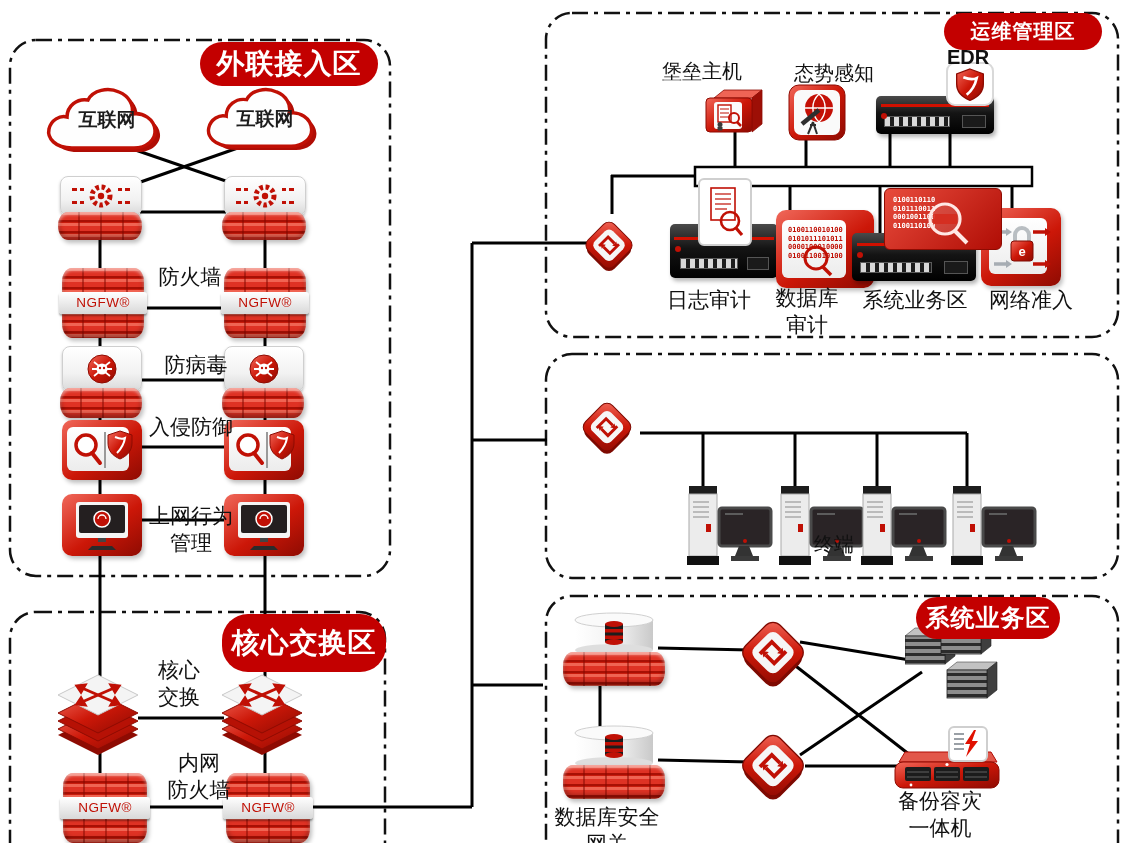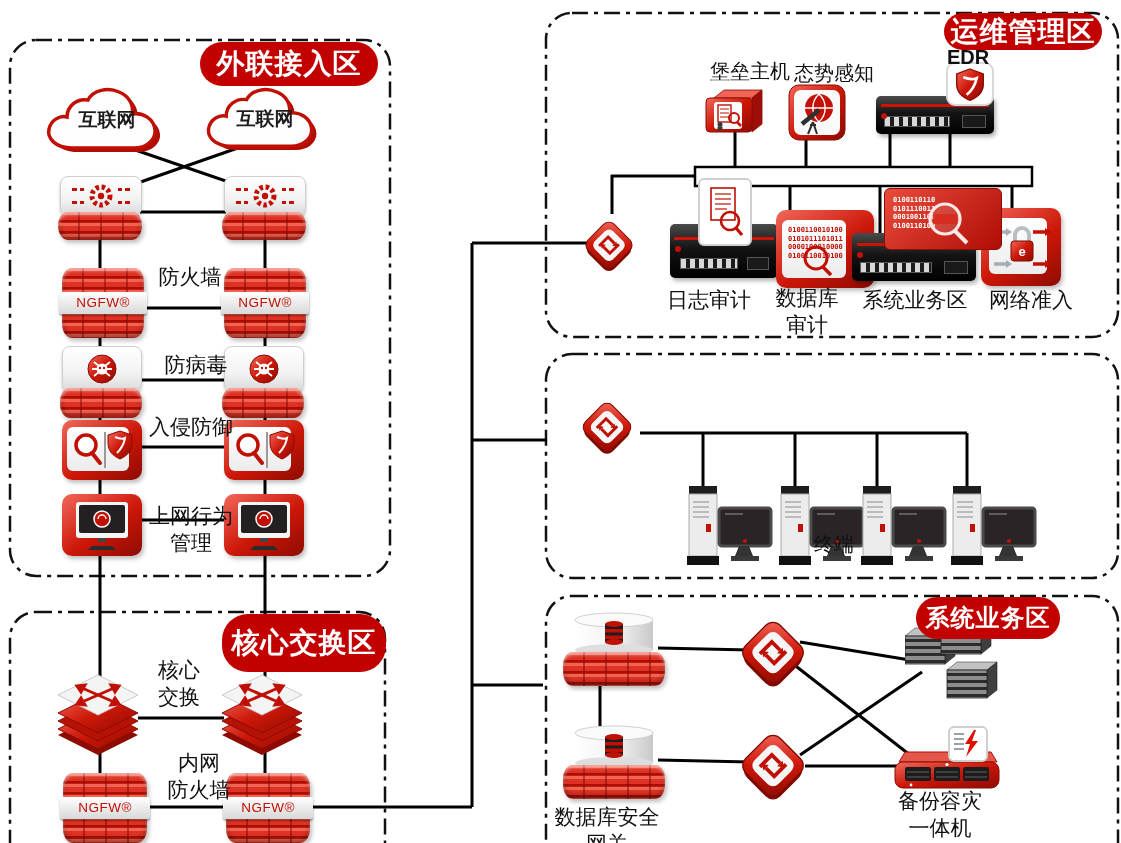--- a/index.html
+++ b/index.html
@@ -113,21 +113,21 @@
     <line x1="788" y1="660" x2="910" y2="755"></line>
     <line x1="800" y1="755" x2="922" y2="672"></line>
     <line x1="805" y1="766" x2="902" y2="766"></line>
   </g>
 
   <rect x="695" y="167" width="337" height="19" fill="#fff" stroke="#000" stroke-width="2.5"></rect>
 </svg>
 
 <div class="badge" style="left:200px;top:42px;width:178px;height:44px;font-size:28px">外联接入区</div>
 <div class="badge" style="left:222px;top:614px;width:164px;height:58px;font-size:28px">核心交换区</div>
-<div class="badge" style="left:944px;top:13px;width:158px;height:37px;font-size:28px">运维管理区</div>
+<div class="badge" style="left:944px;top:13px;width:158px;height:37px;font-size:20px">运维管理区</div>
 <div class="badge" style="left:916px;top:597px;width:144px;height:42px;font-size:24px">系统业务区</div>
 
 <div class="dev" style="left:42px;top:86px;width:130px;height:72px">
   <svg class="full" viewBox="0 0 130 72">
     <path transform="translate(5,4)" fill="#b00d05" d="M30 62 C13 62 5 52 7 43 C9 34 18 29 25 31 C25 20 35 12 46 14 C51 4 66 1 77 6 C87 10 92 19 90 28 C101 26 112 33 113 44 C114 54 104 62 92 62 Z"></path>
     <path fill="#fefefe" stroke="#c01005" stroke-width="3.5" d="M30 62 C13 62 5 52 7 43 C9 34 18 29 25 31 C25 20 35 12 46 14 C51 4 66 1 77 6 C87 10 92 19 90 28 C101 26 112 33 113 44 C114 54 104 62 92 62 Z"></path>
   </svg>
   <div class="cloudtxt">互联网</div>
 </div>
 <div class="dev" style="left:202px;top:86px;width:126px;height:70px">
@@ -345,21 +345,21 @@
       <line x1="16" y1="21" x2="25" y2="21"></line>
           <line x1="16" y1="25" x2="25" y2="25"></line>
           <line x1="16" y1="29" x2="25" y2="29"></line>
     </g>
     <circle cx="30" cy="30" r="5" fill="none" stroke="#c01005" stroke-width="2"></circle>
     <line x1="33" y1="34" x2="37" y2="38" stroke="#c01005" stroke-width="2.5"></line>
     <circle cx="16" cy="36.5" r="2.5" fill="#3a3a3a"></circle>
         <rect x="13.5" y="38.5" width="5" height="4" rx="1" fill="#3a3a3a"></rect>
   </svg>
 </div>
-<div class="lbl" style="left:700px;top:58px;width:100px;font-size:20px">堡垒主机</div>
+<div class="lbl" style="left:652px;top:58px;width:100px;font-size:20px">堡垒主机</div>
 
 <div class="dev" style="left:788px;top:84px;width:58px;height:57px">
   <svg class="full" viewBox="0 0 58 57">
     <rect x="1" y="1" width="56" height="55" rx="10" fill="url(#gRed)" stroke="#8e0b02"></rect>
     <rect x="6" y="6" width="46" height="45" rx="7" fill="#fafafa"></rect>
     <circle cx="31" cy="24" r="14" fill="#c41006"></circle>
     <path d="M17 24 h28 M31 10 a19 19 0 0 1 0 28 M31 10 a19 19 0 0 0 0 28" stroke="#fff" stroke-width="1.4" fill="none"></path>
     <line x1="14" y1="40" x2="31" y2="26" stroke="#2e2e2e" stroke-width="4.5"></line>
     <path d="M20 50 l5 -12 M29 50 l-4 -12 M22 41 h6" stroke="#2e2e2e" stroke-width="2" fill="none"></path>
   </svg>

